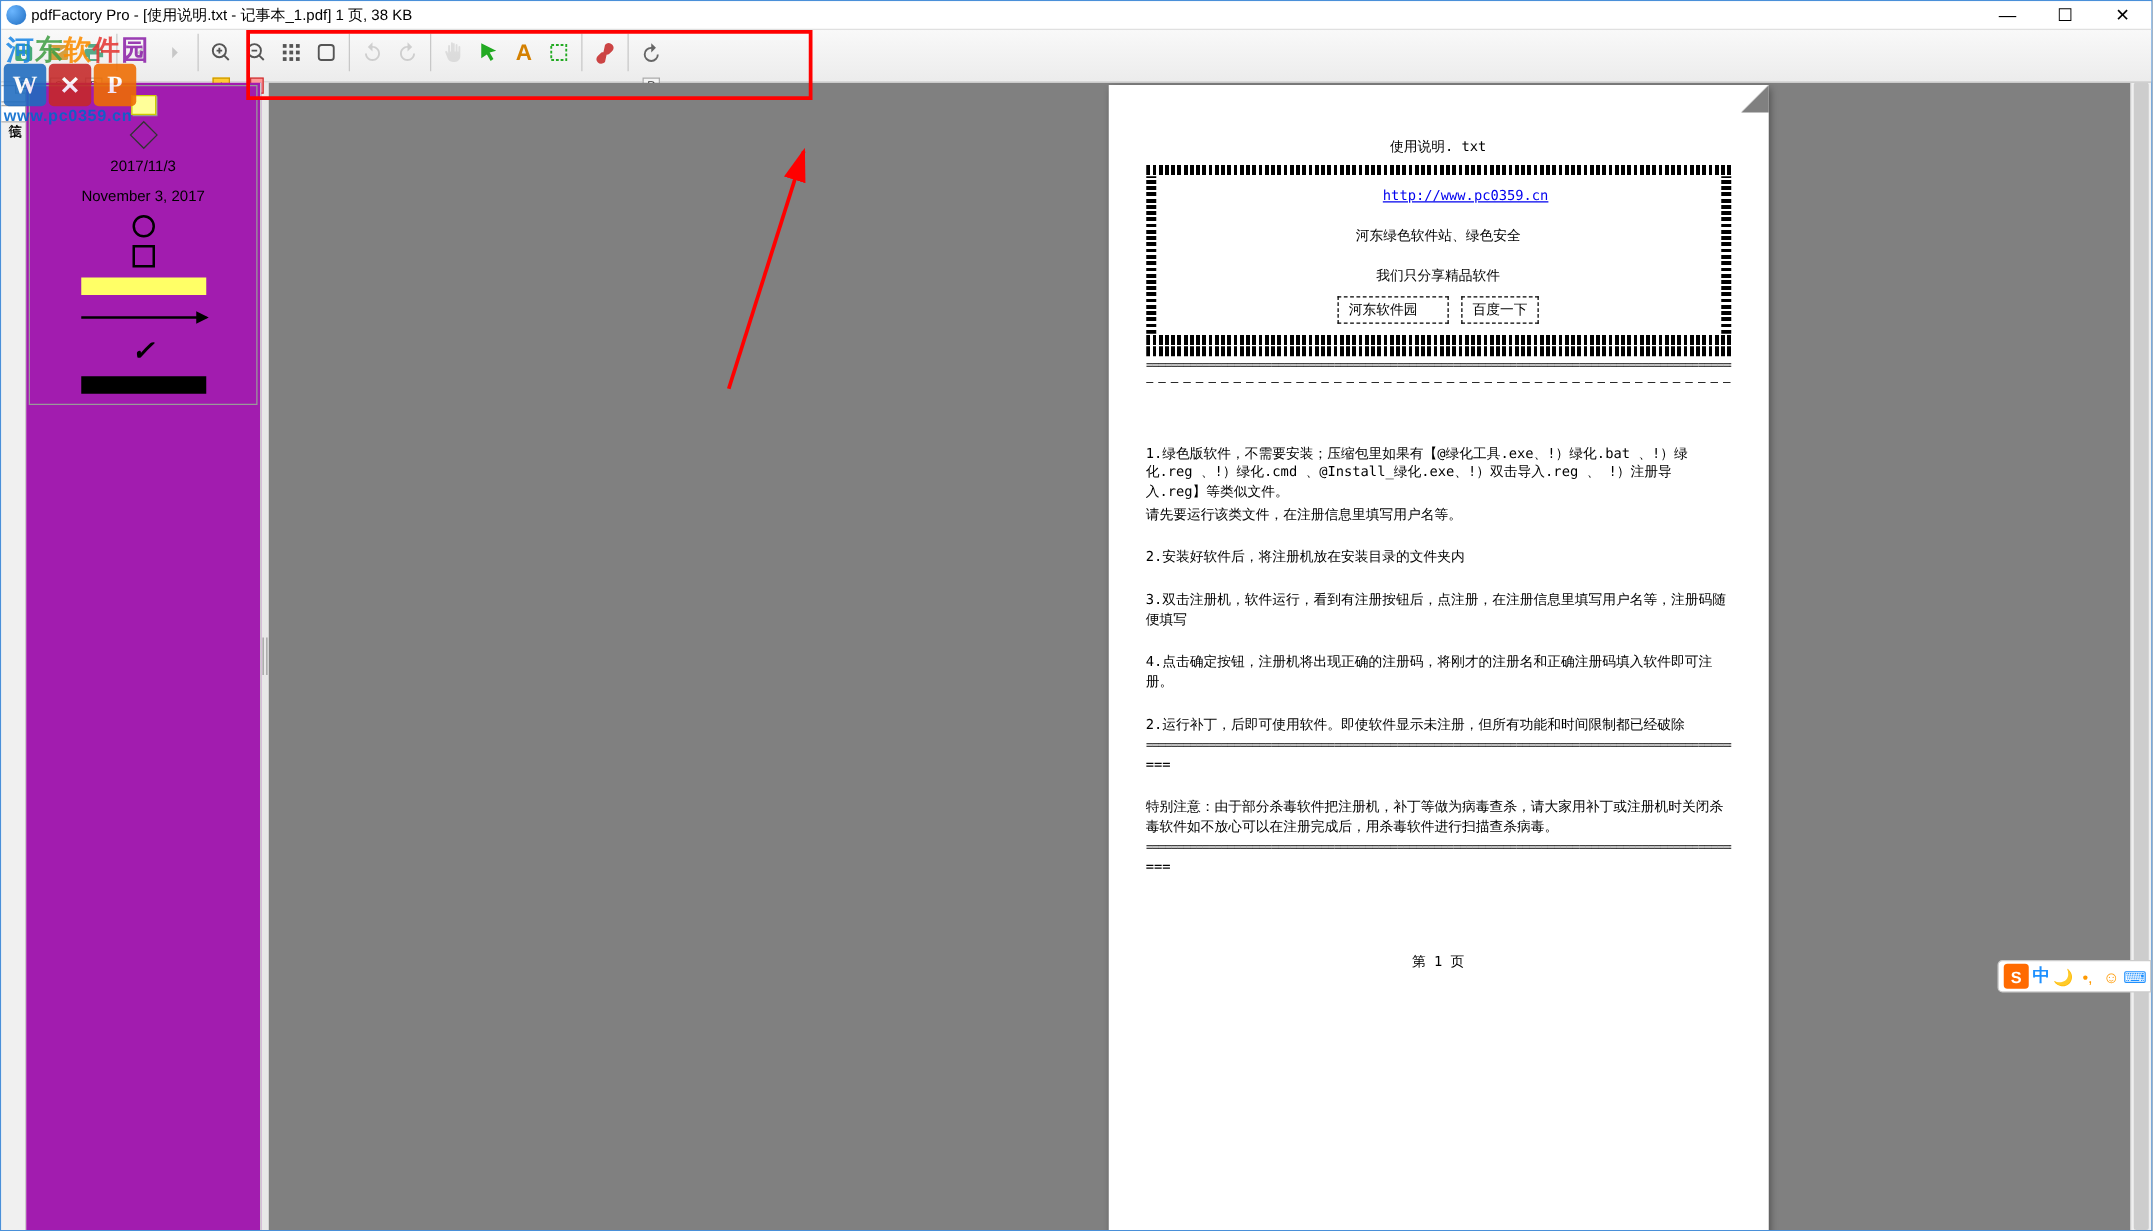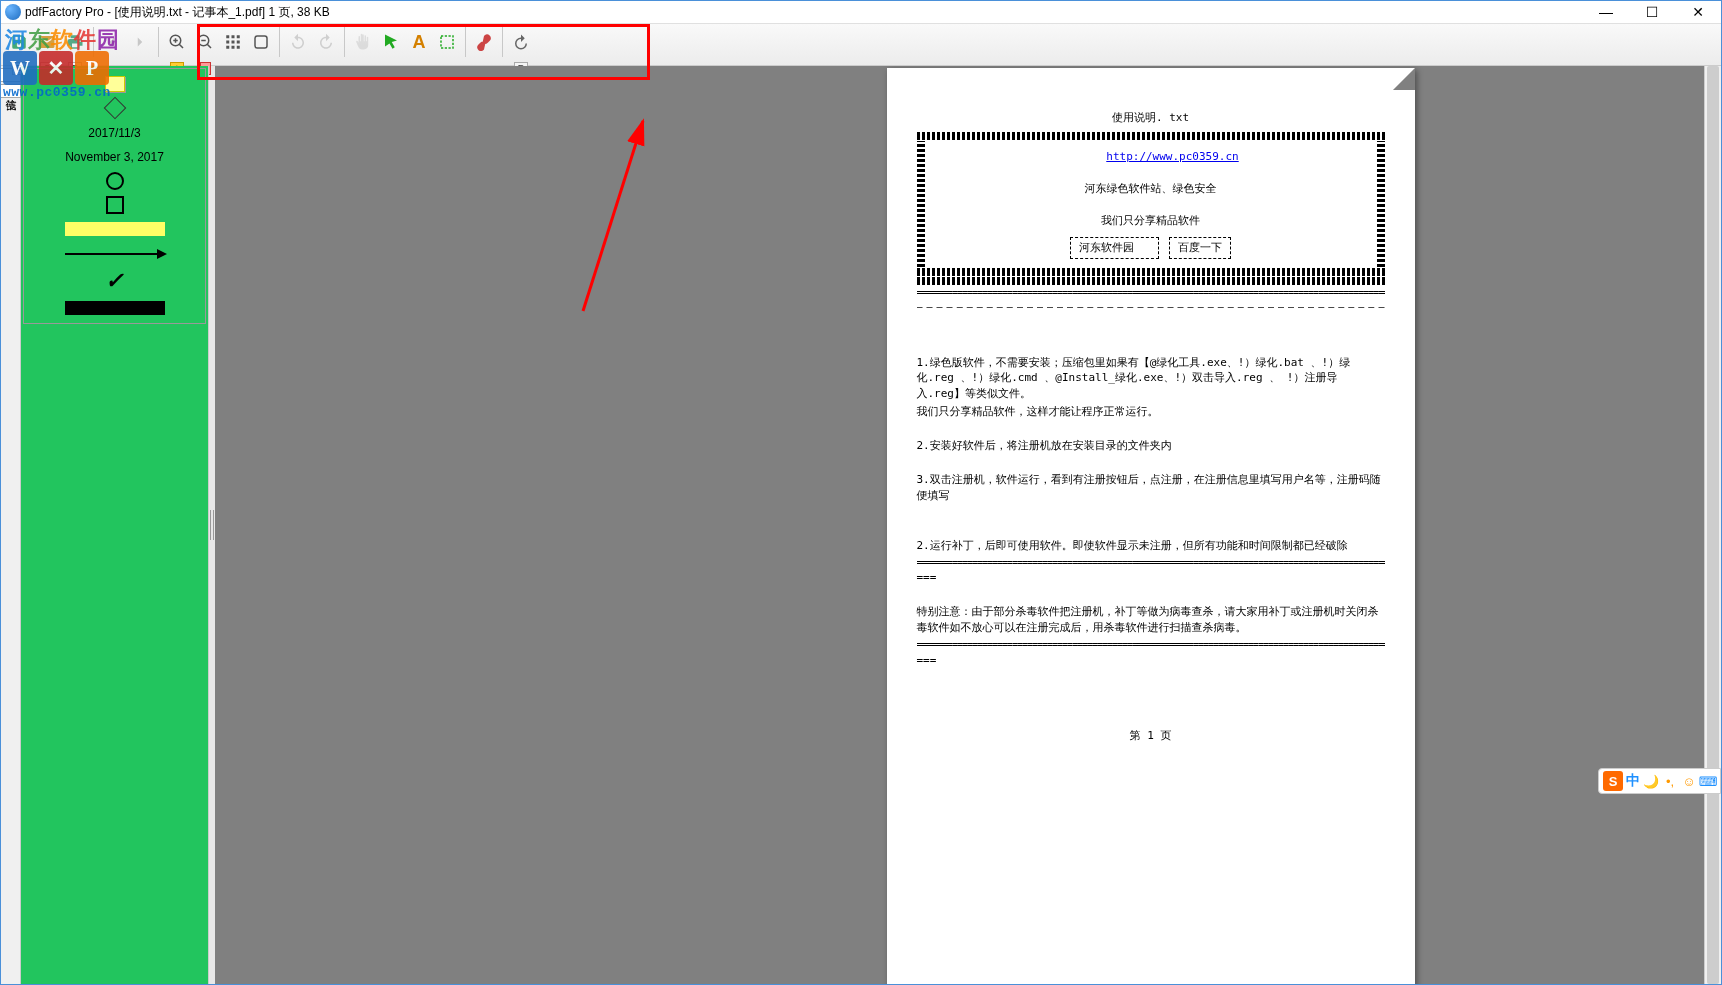--- a/index.html
+++ b/index.html
@@ -16,21 +16,21 @@
 .tbtn svg { width: 18px; height: 18px; }
 .tbtn.disabled { opacity: 0.4; cursor: default; }
 .tbtn .sub { position: absolute; top: 33px; font-size: 9px; border: 1px solid #aaa; padding: 0 3px; background: #f5f5f5; color: #333; line-height: 11px; }
 .sub.orange { background: #ffcc33; border-color: #cc9900; }
 .sub.red { background: #ff9999; border-color: #cc3333; }
 .red-highlight { position: absolute; top: 0; left: 196px; width: 453px; height: 56px; border: 3px solid #ff0000; pointer-events: none; z-index: 5; }
 .red-arrow { position: absolute; top: 45px; left: 358px; z-index: 4; pointer-events: none; }
 .content { flex: 1; display: flex; overflow: hidden; }
 .side-tabs { width: 20px; background: #f0f0f0; display: flex; flex-direction: column; align-items: center; border-right: 1px solid #ccc; padding-top: 2px; }
 .side-tab { writing-mode: vertical-rl; font-size: 11px; padding: 6px 2px; border: 1px solid #aaa; background: #fff; margin-bottom: 2px; cursor: pointer; }
-.sidebar { width: 188px; background: #22c55e; border-right: 1px solid #ccc; position: relative; }
+.sidebar { width: 188px; background: #a21caf; border-right: 1px solid #ccc; position: relative; }
 .stamps { padding: 6px; display: flex; flex-direction: column; gap: 6px; border: 1px solid #999; margin: 2px; height: 256px; }
 .stamp-row { height: 24px; display: flex; align-items: center; justify-content: center; font-size: 12px; }
 .stamp-note { width: 20px; height: 16px; background: #ffff99; border: 1px solid #cccc00; box-shadow: 1px 1px 0 #999; }
 .stamp-diamond { width: 16px; height: 16px; border: 1px solid #333; transform: rotate(45deg); }
 .stamp-circ { width: 18px; height: 18px; border: 2px solid #000; border-radius: 50%; }
 .stamp-sq { width: 18px; height: 18px; border: 2px solid #000; }
 .stamp-hl { width: 100px; height: 14px; background: #ffff66; }
 .stamp-arrow { width: 100px; height: 2px; background: #000; position: relative; }
 .stamp-arrow:after { content: ''; position: absolute; right: -2px; top: -4px; border-left: 10px solid #000; border-top: 5px solid transparent; border-bottom: 5px solid transparent; }
 .stamp-check { font-size: 22px; font-weight: bold; font-style: italic; }
@@ -58,21 +58,21 @@
 .scrollbar-v .thumb { position: absolute; top: 0; left: 2px; right: 2px; height: 100%; background: #cdcdcd; border-radius: 2px; }
 .ime-bar { position: absolute; right: 0; bottom: 190px; display: flex; align-items: center; background: #fff; border: 1px solid #ccc; border-radius: 4px 0 0 4px; padding: 2px 4px; gap: 3px; z-index: 20; }
 .ime-logo { width: 20px; height: 20px; background: #ff6a00; color: #fff; font-weight: bold; display: flex; align-items: center; justify-content: center; border-radius: 3px; font-size: 13px; }
 .ime-ch { color: #1e90ff; font-size: 14px; font-weight: bold; }
 .ime-ic { width: 16px; height: 16px; display: flex; align-items: center; justify-content: center; color: #1e90ff; font-size: 13px; }
 .watermark { position: absolute; top: 22px; left: 2px; z-index: 30; opacity: 0.88; pointer-events: none; }
 .wm-top { display: flex; gap: 2px; }
 .wm-sq { width: 34px; height: 34px; border-radius: 4px; display: flex; align-items: center; justify-content: center; color: #fff; font-weight: bold; font-size: 20px; font-family: "Microsoft YaHei"; }
 .wm-text { font-size: 22px; font-weight: bold; letter-spacing: 1px; position: absolute; top: 2px; left: 2px; white-space: nowrap; }
 .wm-text .c1{color:#1e88e5}.wm-text .c2{color:#43a047}.wm-text .c3{color:#fb8c00}.wm-text .c4{color:#e53935}.wm-text .c5{color:#8e24aa}
-.wm-url { font-size: 13px; color: #0066cc; font-weight: bold; margin-top: 0; letter-spacing: 0.5px; font-family: Liberation Mono, monospace; }
+.wm-url { font-size: 13px; color: #0066cc; font-weight: bold; margin-top: 0; letter-spacing: 0.5px; }
 </style>
 </head>
 <body>
 
 <div class="window">
 
   <div class="watermark">
     <div class="wm-text">
       <span class="c1">河</span><span class="c2">东</span><span class="c3">软</span><span class="c4">件</span><span class="c5">园</span>
     </div>
@@ -294,24 +294,24 @@
             <div class="ascii-side"></div>
           </div>
           <div class="ascii-top"></div>
           <div class="ascii-bot"></div>
           <div class="dbl-eq">========================================================================================================</div>
           <div class="dbl-eq">— — — — — — — — — — — — — — — — — — — — — — — — — — — — — — — — — — — — — — — — — — — — — — — — — —</div>
 
           <div class="body-text">
             <br>
             <p>1.绿色版软件，不需要安装；压缩包里如果有【@绿化工具.exe、!）绿化.bat 、!）绿化.reg 、!）绿化.cmd 、@Install_绿化.exe、!）双击导入.reg 、 !）注册导入.reg】等类似文件。</p>
-            <p>我们只分享精品软件，这样才能让程序正常运行。</p><br>
+            <p>请先要运行该类文件，在注册信息里填写用户名等。</p><br>
             <p>2.安装好软件后，将注册机放在安装目录的文件夹内</p><br>
             <p>3.双击注册机，软件运行，看到有注册按钮后，点注册，在注册信息里填写用户名等，注册码随便填写</p><br>
-            <br>
+            <p>4.点击确定按钮，注册机将出现正确的注册码，将刚才的注册名和正确注册码填入软件即可注册。</p><br>
             <p>2.运行补丁，后即可使用软件。即使软件显示未注册，但所有功能和时间限制都已经破除</p>
             <div class="dbl-eq">========================================================================================================</div>
             <p>===</p><br>
             <p>特别注意：由于部分杀毒软件把注册机，补丁等做为病毒查杀，请大家用补丁或注册机时关闭杀毒软件如不放心可以在注册完成后，用杀毒软件进行扫描查杀病毒。</p>
             <div class="dbl-eq">========================================================================================================</div>
             <p>===</p>
           </div>
 
           <div class="footer-page">第  1  页</div>
         </div>

